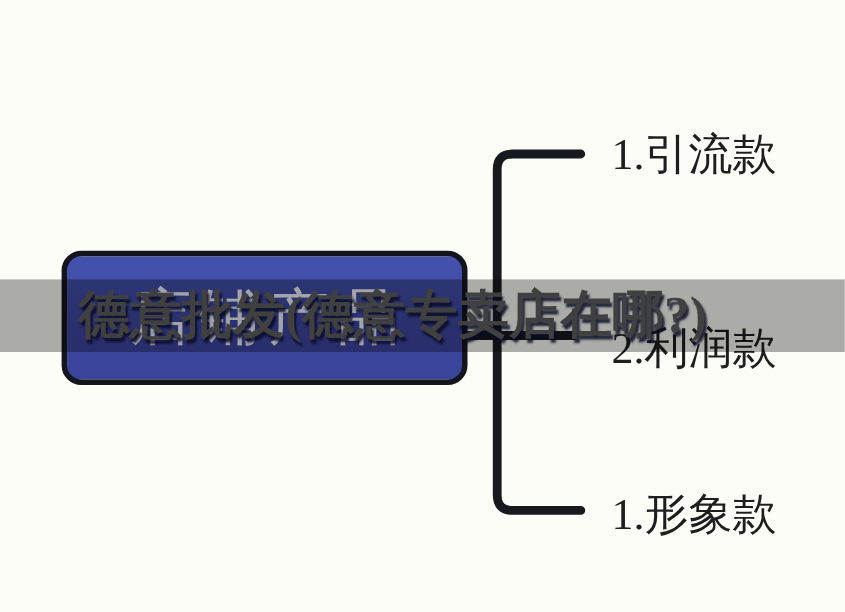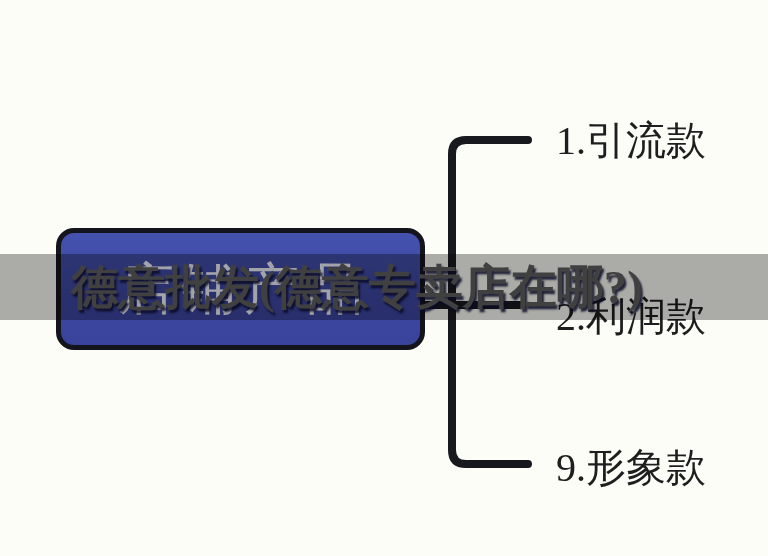--- a/index.html
+++ b/index.html
@@ -91,21 +91,21 @@
     <span class="root-node-label">店铺产品</span>
   </div>
 
   <div class="branch-label b1">
     <span>1.引流款</span>
   </div>
   <div class="branch-label b2">
     <span>2.利润款</span>
   </div>
   <div class="branch-label b3">
-    <span>9.形象款</span>
+    <span>1.形象款</span>
   </div>
 
   <div class="title-band"></div>
 
   <div class="title-overlay">
     <span>德意批发(德意专卖店在哪?)</span>
   </div>
 
 </div>
 

